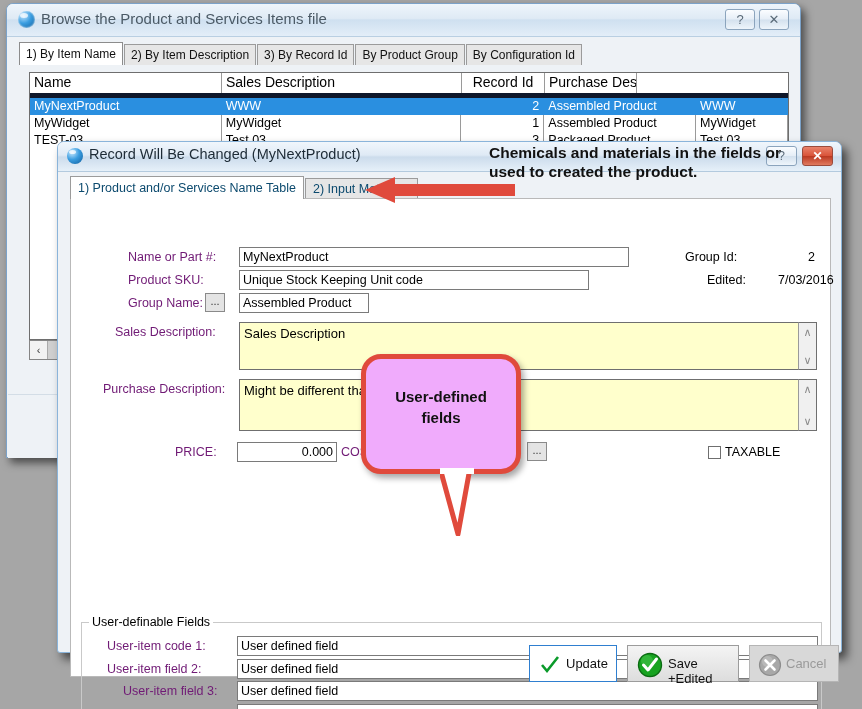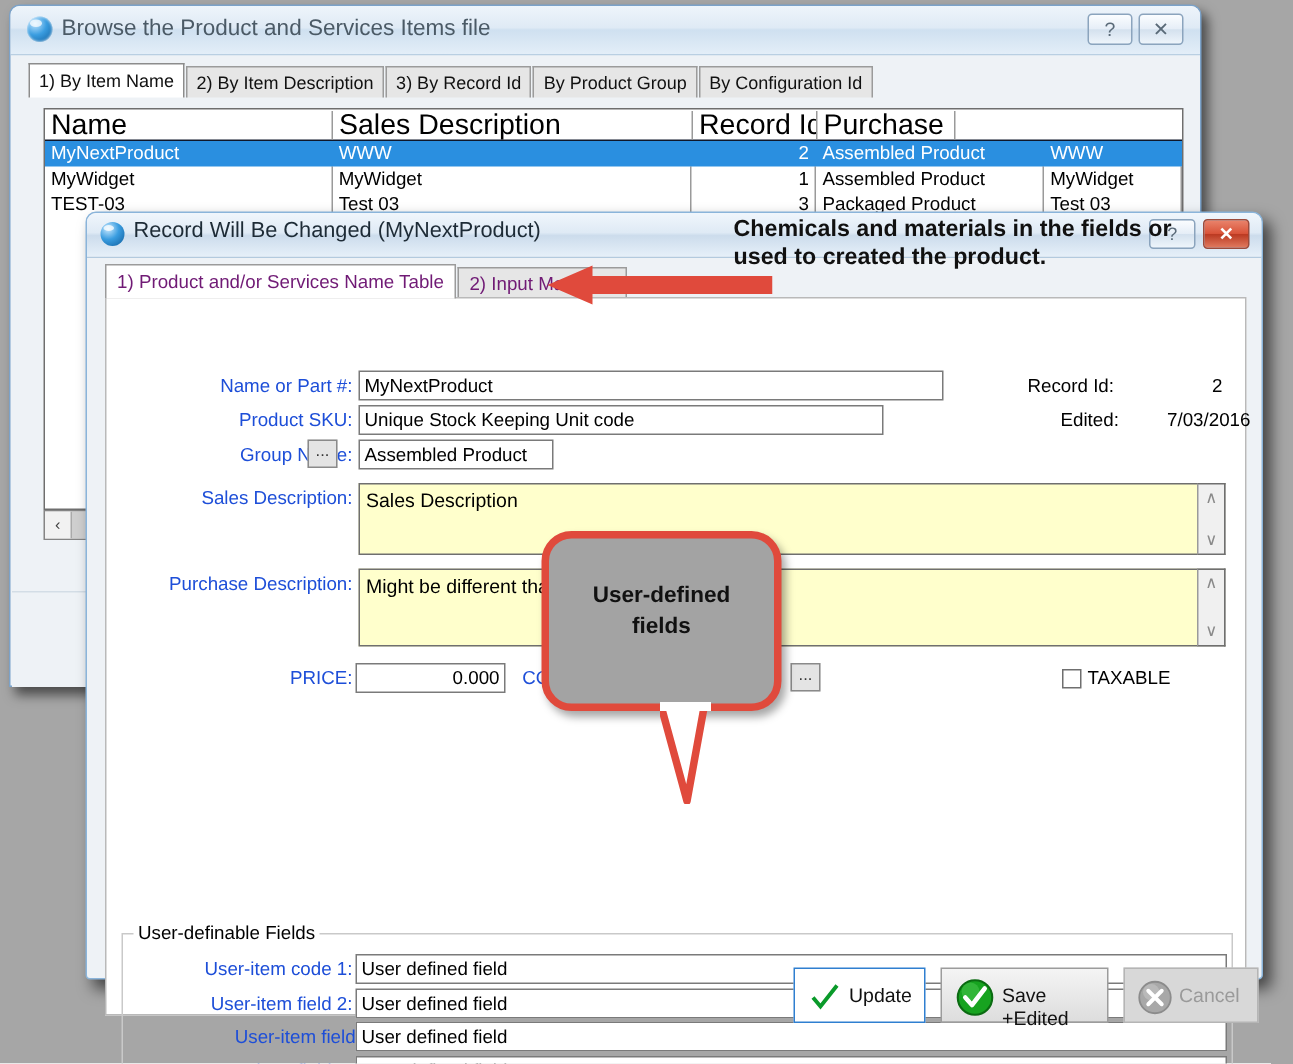--- a/index.html
+++ b/index.html
@@ -61,21 +61,21 @@
     box-sizing:border-box;margin-right:1px;
   }
   .btab.active{background:#fff;height:23px;line-height:22px;border-color:#8c8c8c;position:relative;z-index:3;}
 
   
   .gridwrap{
     position:absolute;left:22px;top:68px;width:760px;height:268px;
     background:#fff;border:1px solid #6e6e6e;box-sizing:border-box;overflow:hidden;
   }
   .grow{display:flex;height:17px;line-height:17px;font-size:12.5px;}
-  .ghead{border-bottom:1px solid #0f172a;height:20px;line-height:19px;font-size:19px;align-items:flex-end;}
+  .ghead{border-bottom:5px solid #0f172a;height:20px;line-height:19px;font-size:14px;}
   .gc{box-sizing:border-box;border-right:1px solid #9a9a9a;padding:0 4px;overflow:hidden;white-space:nowrap;}
   .gc.num{text-align:right;padding-right:4px;}
   .gc.ctr{text-align:center;}
   .gsel{background:#2a8fe0;color:#fff;}
   .gsel .gc{border-right-color:#2a8fe0;}
 
   
   .hscroll{
     position:absolute;left:22px;top:336px;width:36px;height:20px;
     border:1px solid #858585;background:#e9e9e9;box-sizing:border-box;
@@ -121,31 +121,31 @@
     right:8px;color:#fff;border-color:#9b4b3c;
     background:linear-gradient(to bottom,#e9836b 0%,#d9543a 48%,#bb3a22 52%,#e07a5f 100%);
     font-weight:bold;
   }
 
   
   .dtabs{position:absolute;left:12px;top:34px;height:22px;}
   .dtab{
     display:inline-block;height:21px;line-height:20px;padding:0 7px;
     border:1px solid #9b9b9b;border-bottom:none;background:#e6e6e6;
-    font-size:12.5px;color:#701a75;box-sizing:border-box;vertical-align:bottom;margin-right:1px;
+    font-size:12.5px;color:#0c4a6e;box-sizing:border-box;vertical-align:bottom;margin-right:1px;
   }
   .dtab.active{background:#fff;height:23px;line-height:22px;position:relative;z-index:3;}
 
   
   .dbody{
     position:absolute;left:12px;top:56px;width:761px;height:479px;
     background:#fff;border:1px solid #b9b9b9;box-sizing:border-box;
   }
 
-  .lbl{position:absolute;font-size:12.5px;color:#1d4ed8;text-align:right;white-space:nowrap;}
+  .lbl{position:absolute;font-size:12.5px;color:#701a75;white-space:nowrap;}
   .inp{
     position:absolute;background:#fff;border:1px solid #7a7a7a;box-sizing:border-box;
     font-size:12.5px;color:#000;padding:1px 3px;line-height:17px;height:20px;white-space:nowrap;overflow:hidden;
   }
   .ta{
     position:absolute;background:#ffffcc;border:1px solid #6f6f6f;box-sizing:border-box;
     font-size:13px;color:#000;padding:3px 4px;overflow:hidden;
   }
   .sb{
     position:absolute;width:19px;background:#f0f0f0;border:1px solid #6f6f6f;border-left:1px solid #9a9a9a;
@@ -174,21 +174,21 @@
     border:1px solid #9c9c9c;background:linear-gradient(to bottom,#f4f4f4,#dddddd);
     font-size:13px;color:#111;
   }
   .btn.def{border:1px solid #2f7fd0;box-shadow:0 0 0 1px #fff inset;background:#fff;}
   .btn .t{position:absolute;left:52px;top:10px;}
   .btn.dis{color:#9a9a9a;background:#d8d8d8;border-color:#b5b5b5;}
 
   
   .callout{
     position:absolute;left:361px;top:354px;width:160px;height:120px;
-    background:#a3a3a3;border:5px solid #e04a3c;border-radius:20px;box-sizing:border-box;
+    background:#f0abfc;border:5px solid #e04a3c;border-radius:20px;box-sizing:border-box;
     box-shadow:3px 4px 6px rgba(0,0,0,.35);
   }
   .callout .ct{
     position:absolute;left:0;right:0;top:27px;text-align:center;font-size:15px;font-weight:bold;
     color:#111;line-height:21px;
   }
   .tail{position:absolute;left:440px;top:468px;width:70px;height:68px;}
 
   .redarrow{position:absolute;left:365px;top:176px;width:150px;height:28px;}
 
@@ -262,21 +262,21 @@
     </div>
 
     <div class="dtabs">
       <span class="dtab active">1) Product and/or Services Name Table</span><span class="dtab">2) Input Materials</span>
     </div>
 
     <div class="dbody">
 
       <span class="lbl" style="left:57px;top:51px;width:107px">Name or Part #:</span>
       <div class="inp" style="left:168px;top:48px;width:390px">MyNextProduct</div>
-      <span class="ro" style="left:614px;top:51px">Record Id:</span>
+      <span class="ro" style="left:614px;top:51px">Group Id:</span>
       <span class="ro" style="left:737px;top:51px">2</span>
 
       <span class="lbl" style="left:57px;top:74px;width:107px">Product SKU:</span>
       <div class="inp" style="left:168px;top:71px;width:350px">Unique Stock Keeping Unit code</div>
       <span class="ro" style="left:636px;top:74px">Edited:</span>
       <span class="ro" style="left:707px;top:74px">7/03/2016</span>
 
       <span class="lbl" style="left:57px;top:97px;width:107px">Group Name:</span>
       <div class="dots" style="left:134px;top:94px">...</div>
       <div class="inp" style="left:168px;top:94px;width:130px">Assembled Product</div>

